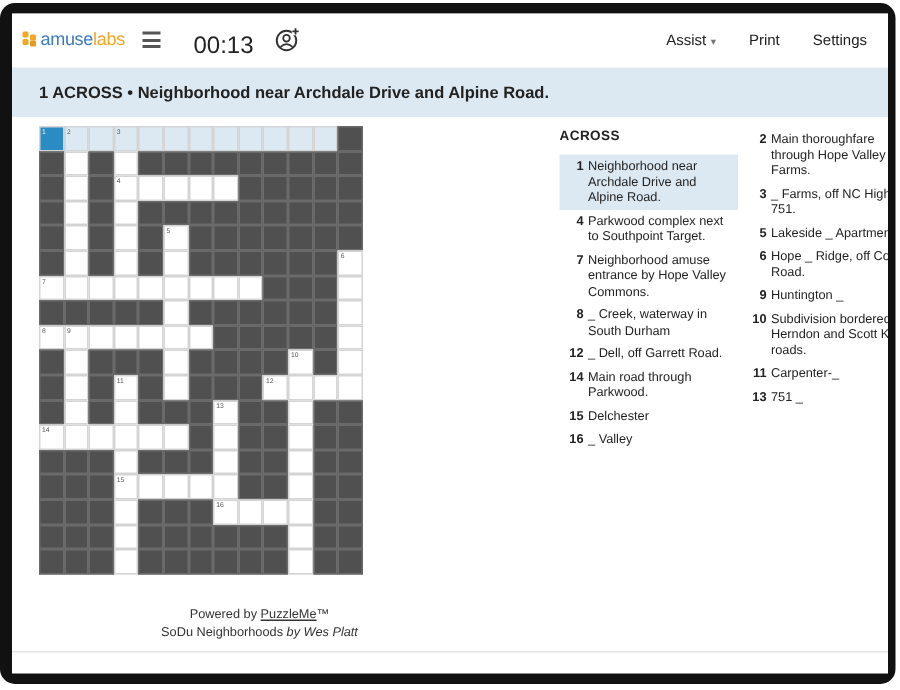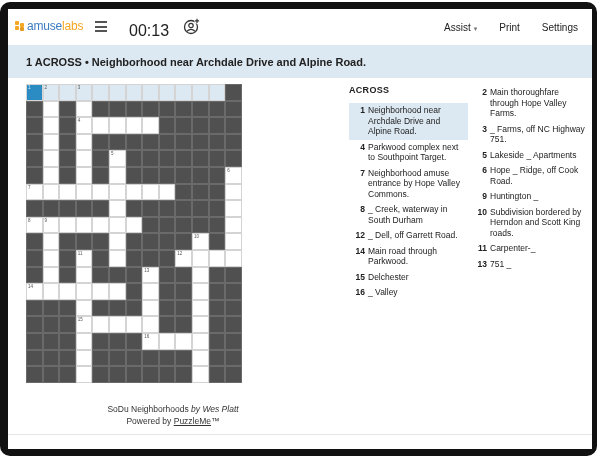--- a/index.html
+++ b/index.html
@@ -41,21 +41,21 @@
   .cell.hl { background: #dde9f2; }
   .cell.sel { background: #2b8cc4; }
   .cell .num { position: absolute; left: 1px; top: 0px; font-size: 4.5px; color: #555; line-height: 6px; }
   .cell.sel .num { color: #e8f2f9; }
 
   .credits { position: absolute; left: 0; top: 394px; width: 330px; text-align: center; font-size: 8.5px; color: #333; line-height: 12px; }
   .credits em { font-style: italic; }
   .credits u { text-decoration: underline; cursor: pointer; }
   .bottom-rule { position: absolute; left: 0; top: 425px; width: 584px; height: 1px; background: #e4e4e4; }
 
-  .clues { position: absolute; top: 76px; font-size: 8.5px; color: #222; }
+  .clues { position: absolute; top: 76px; font-size: 8.5px; color: #222; margin-left: 24px; }
   .clues h3 { font-size: 9px; font-weight: bold; margin-bottom: 8px; letter-spacing: 0.3px; }
   .clue { display: flex; padding: 2px 4px 3px 0; line-height: 10.5px; cursor: pointer; }
   .clue .n { width: 16px; text-align: right; font-weight: bold; margin-right: 3px; flex-shrink: 0; }
   .clue .t { flex: 1; }
   .clue.active { background: #dde9f2; }
   .across { left: 341px; width: 119px; }
   .down { left: 463px; width: 118px; }
 </style>
 </head>
 <body>
@@ -436,17 +436,17 @@
           <span class="t">Carpenter-_</span>
         </div>
         <div class="clue">
           <span class="n">13</span>
           <span class="t">751 _</span>
         </div>
       </div>
   </div>
 
   <div class="credits">
+    <div><span>Powered by</span> <u>PuzzleMe</u><span>™</span></div>
     <div><span>SoDu Neighborhoods</span> <em>by Wes Platt</em></div>
-    <div><span>Powered by</span> <u>PuzzleMe</u><span>™</span></div>
   </div>
   <div class="bottom-rule"></div>
 </div>
 
 </body></html>

